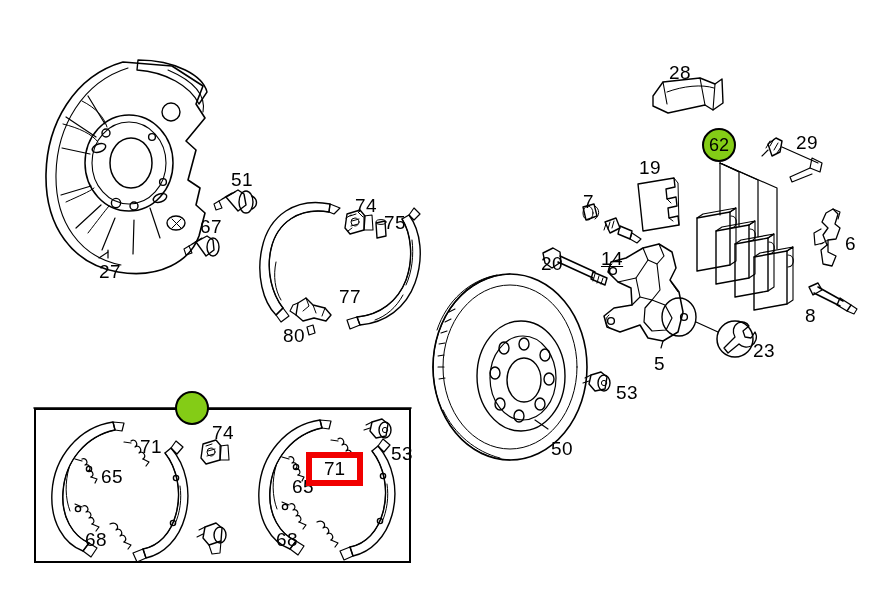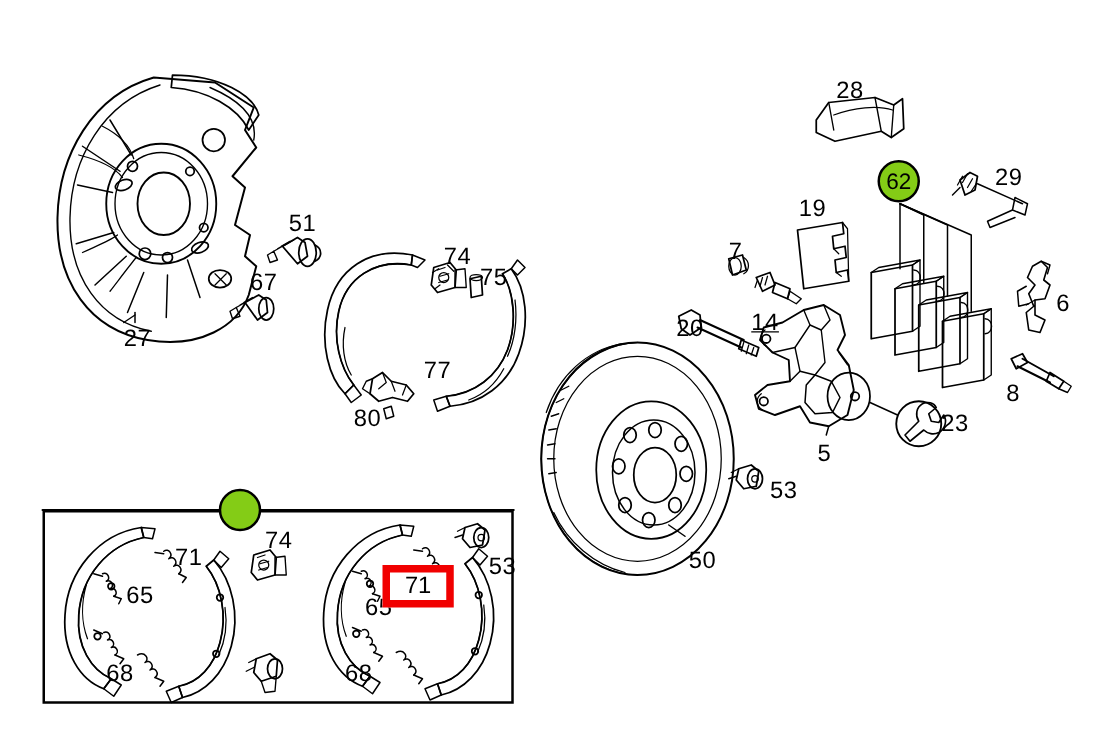--- a/index.html
+++ b/index.html
@@ -410,21 +410,21 @@
   <div class="lbl" style="left:283px;top:326px;">80</div>
   <div class="lbl" style="left:669px;top:63px;">28</div>
   <div class="lbl" style="left:639px;top:158px;">19</div>
   <div class="lbl" style="left:796px;top:133px;">29</div>
   <div class="lbl" style="left:583px;top:192px;">7</div>
   <div class="lbl" style="left:541px;top:229px;margin-top:25px;">20</div>
   <div class="lbl" style="left:601px;top:249px;text-decoration:underline;">14</div>
   <div class="lbl" style="left:845px;top:234px;">6</div>
   <div class="lbl" style="left:805px;top:306px;">8</div>
   <div class="lbl" style="left:654px;top:354px;">5</div>
-  <div class="lbl" style="left:753px;top:330px;">23</div>
+  <div class="lbl" style="left:753px;top:341px;">23</div>
   <div class="lbl" style="left:551px;top:439px;">50</div>
   <div class="lbl" style="left:616px;top:383px;">53</div>
 
   <div class="lbl" style="left:140px;top:437px;">71</div>
   <div class="lbl" style="left:101px;top:467px;">65</div>
   <div class="lbl" style="left:85px;top:530px;">68</div>
   <div class="lbl" style="left:212px;top:423px;">74</div>
   <div class="lbl" style="left:391px;top:444px;">53</div>
   <div class="lbl" style="left:292px;top:477px;">65</div>
   <div class="lbl" style="left:276px;top:530px;">68</div>

